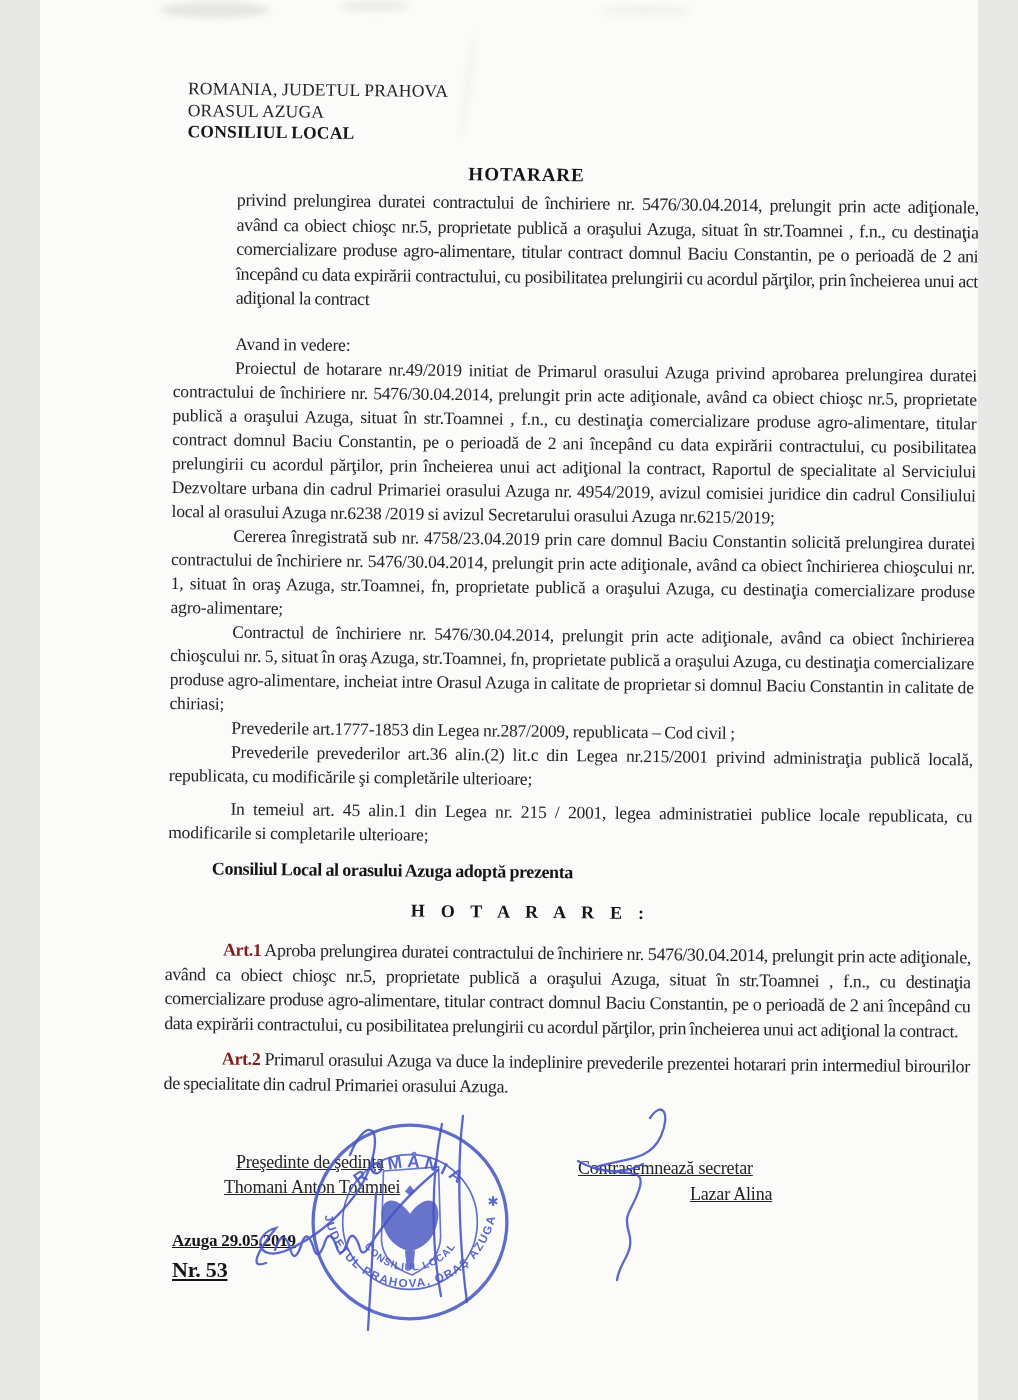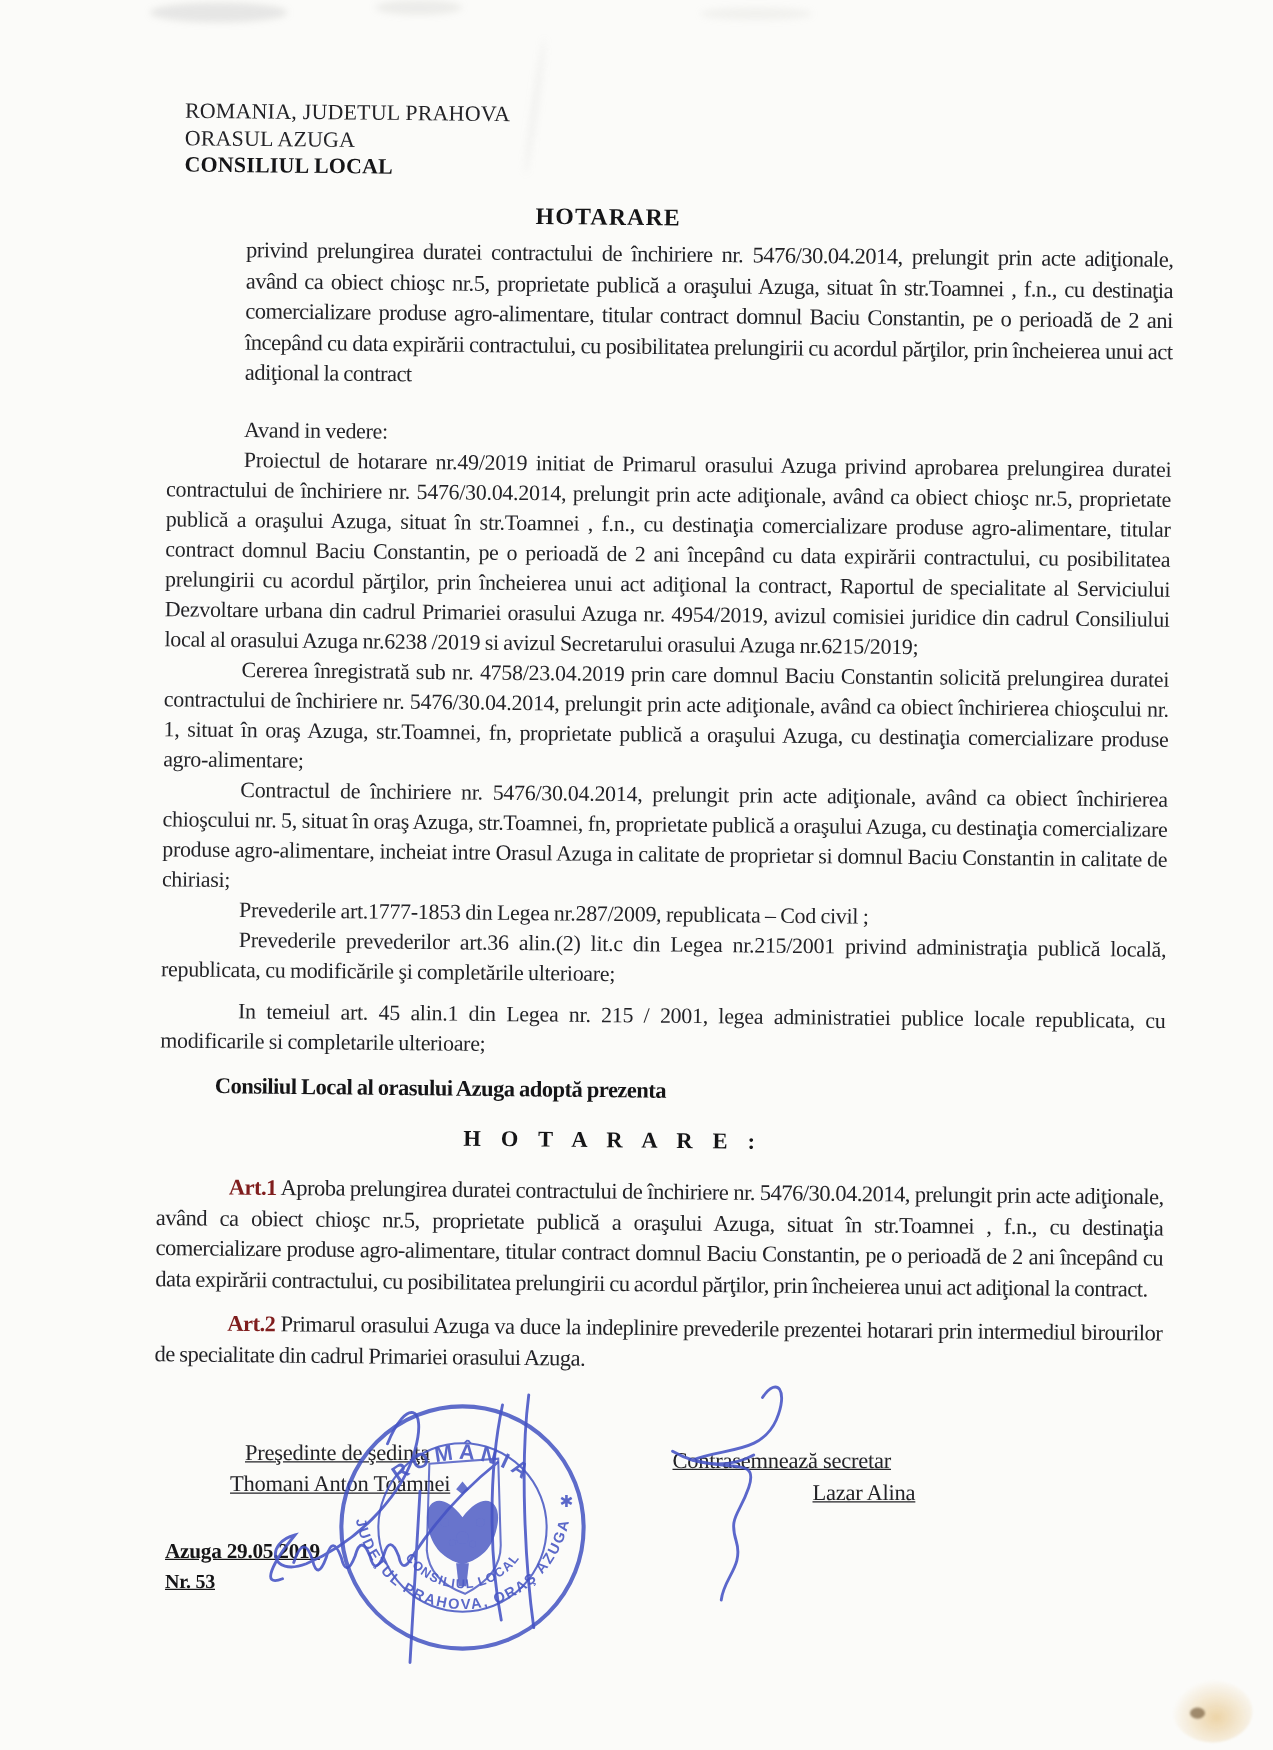--- a/index.html
+++ b/index.html
@@ -1,18 +1,18 @@
 <!DOCTYPE html>
 <html lang="ro"><head>
 <meta charset="utf-8">
 <style>
   html,body{margin:0;padding:0;background:#e8e8e6;}
   .page{
     position:relative;
-    width:1018px;height:1400px;
+    width:938px;height:1400px;
     margin:0 auto;
     background:#fbfbf9;
     overflow:hidden;
     font-family:"Liberation Serif","DejaVu Serif",serif;
     color:#232327;
   }
   
   .smudge{position:absolute;border-radius:50%;filter:blur(3px);pointer-events:none;}
   .sm1{left:120px;top:2px;width:110px;height:16px;background:rgba(150,150,148,.20);}
   .sm2{left:300px;top:0px;width:70px;height:12px;background:rgba(160,160,158,.16);}
@@ -57,21 +57,21 @@
   .article{text-indent:58px;margin-top:17px !important;}
   .article + .article{margin-top:11px !important;}
   .art-label{font-weight:bold;color:#7f1d1d;}
 
   .sig{position:absolute;font-size:18px;letter-spacing:-.2px;text-decoration:underline;}
   .sig-left-role{left:196px;top:1152px;}
   .sig-left-name{left:184px;top:1177px;}
   .sig-right-role{left:538px;top:1158px;text-align:right;}
   .sig-right-name{left:650px;top:1184px;}
   .sig-place{left:132px;top:1231px;font-weight:bold;color:#151517;font-size:17px;}
-  .sig-number{left:132px;top:1257px;font-weight:bold;color:#151517;font-size:16px;}
+  .sig-number{left:132px;top:1257px;font-weight:bold;color:#151517;font-size:22px;}
 
   .stamp-box{position:absolute;left:268px;top:1120px;width:204px;height:204px;opacity:.92;}
   .pen-box{position:absolute;left:140px;top:1100px;width:580px;height:240px;}
 </style>
 </head>
 <body>
 
 <div class="page">
 
   <div class="smudge sm1"></div>

